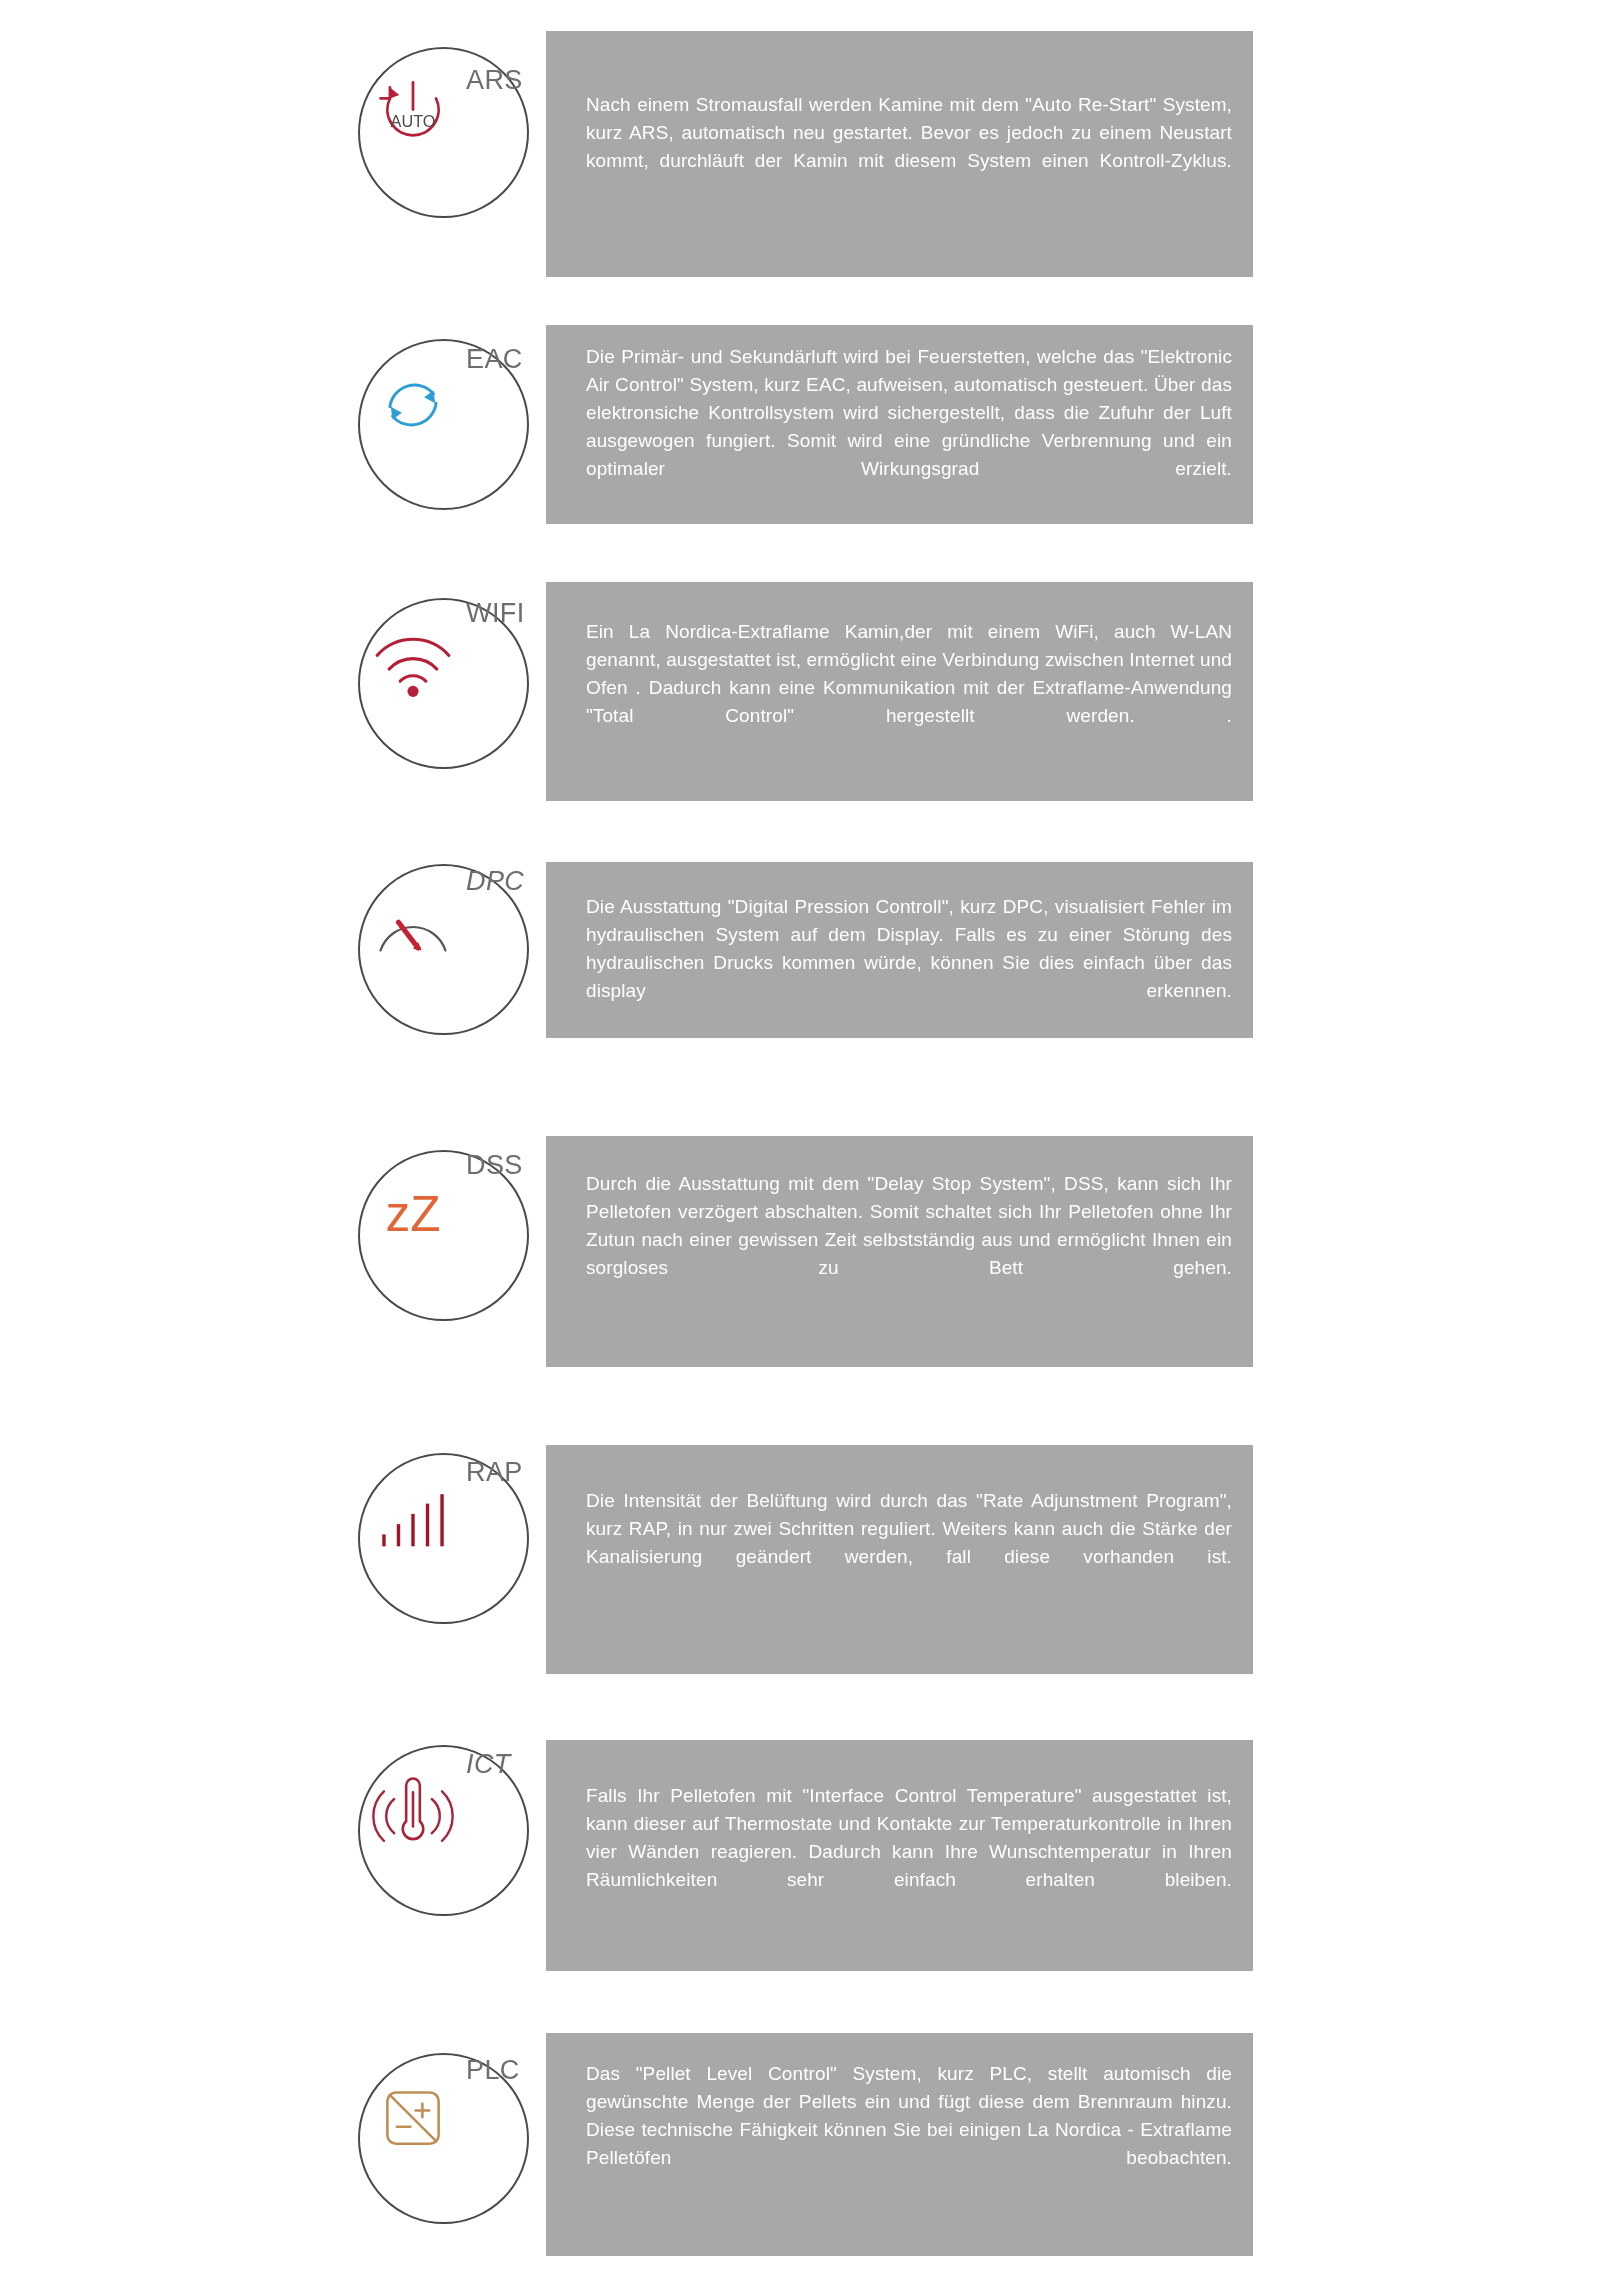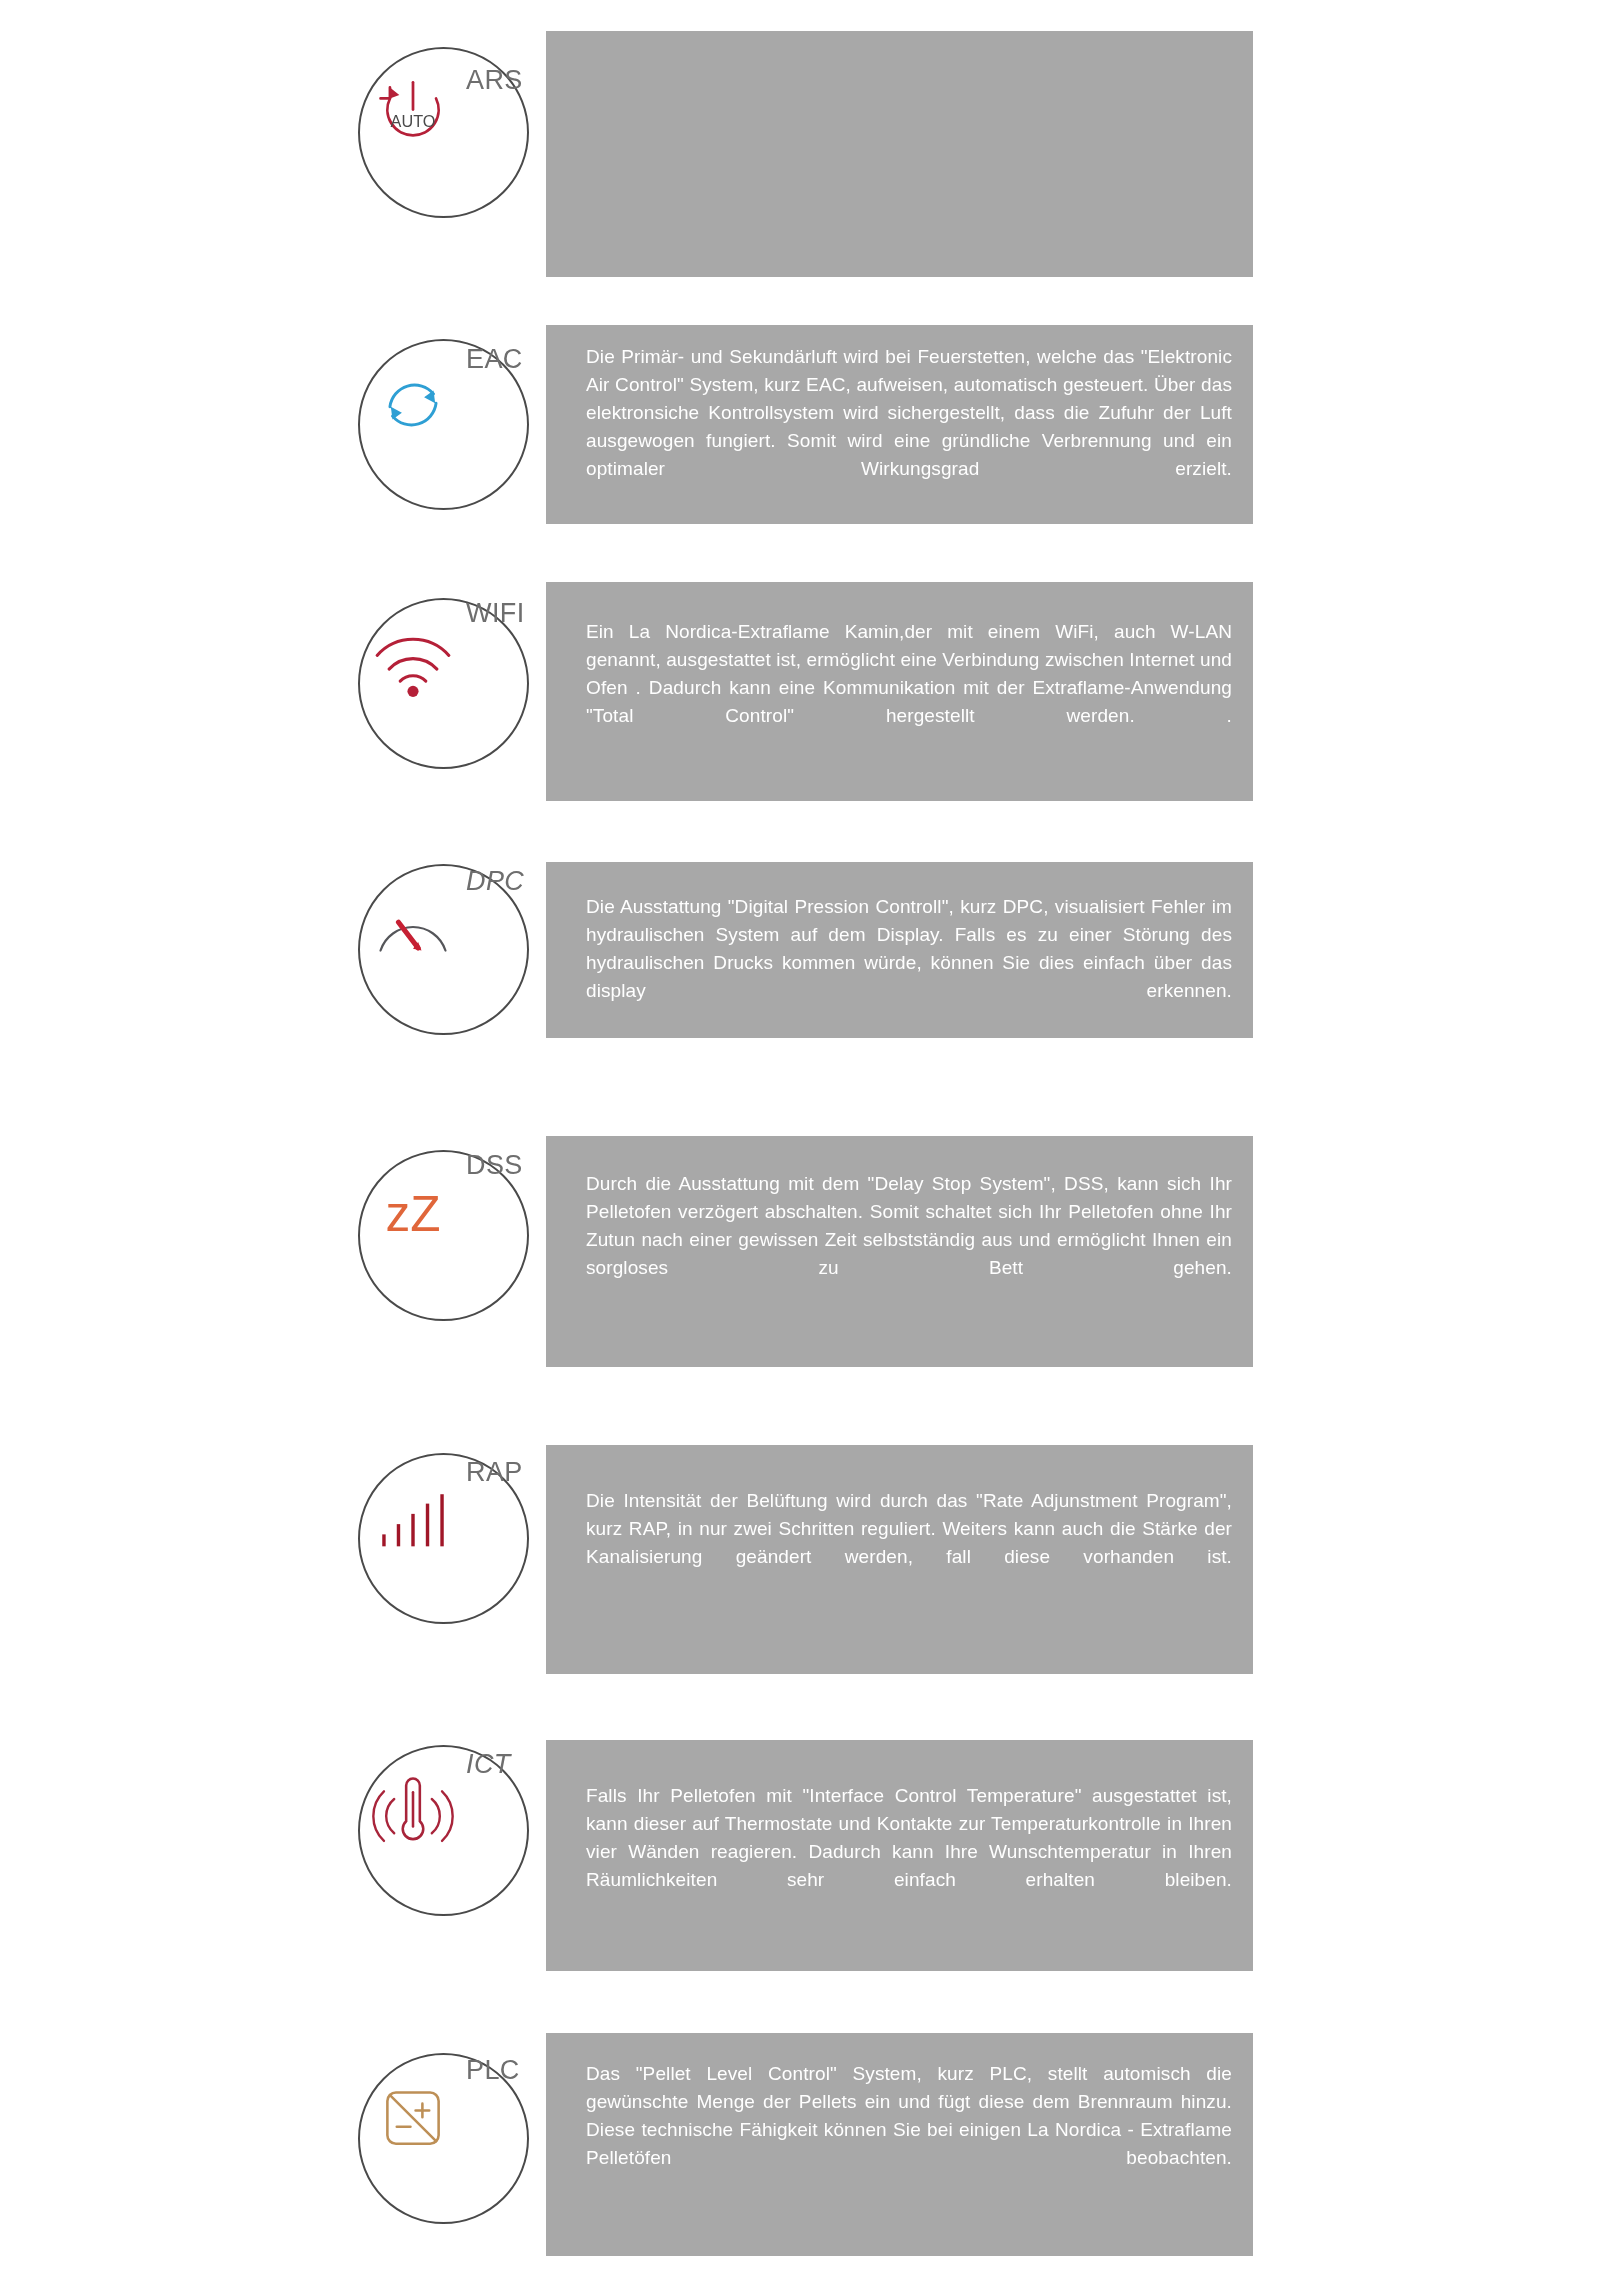--- a/index.html
+++ b/index.html
@@ -85,20 +85,21 @@
   }
 </style>
 </head>
 <body>
 
 <div class="sheet">
 
   <div class="feature-row" style="top:0px;height:179px;">
     <div class="banner" style="left:546px;top:31px;width:707px;height:246px;clip-path:polygon(0 0, 707px 0, 707px 246px, 0 246px, 0 179px, -38px 124px, 0 67px);">
     </div>
+    <div class="banner-text" style="left:586px;top:91px;width:646px;">Nach einem Stromausfall werden Kamine mit dem "Auto Re-Start" System, kurz ARS, automatisch neu gestartet. Bevor es jedoch zu einem Neustart kommt, durchläuft der Kamin mit diesem System einen Kontroll-Zyklus.</div>
 
     <div class="badge" style="left:358px;top:47px;">
       <div class="badge-inner">
         <svg class="badge-glyph" viewBox="0 0 120 96" fill="none">
           <path d="M33 31 A30 30 0 1 0 87 31" stroke="#b52038" stroke-width="3.2" fill="none" stroke-linecap="round"></path>
           <path d="M60 12 L60 44" stroke="#b52038" stroke-width="3.2" stroke-linecap="round"></path>
           <path d="M33 31 L33 18 M33 31 L22 31" stroke="#b52038" stroke-width="3.2" stroke-linecap="round"></path>
           <path d="M33 18 L44 27 L33 31 Z" fill="#b52038"></path>
           <text x="60" y="64" text-anchor="middle" font-family="Liberation Sans, sans-serif" font-size="19" fill="#4a4a4a">AUTO</text>
         </svg>

